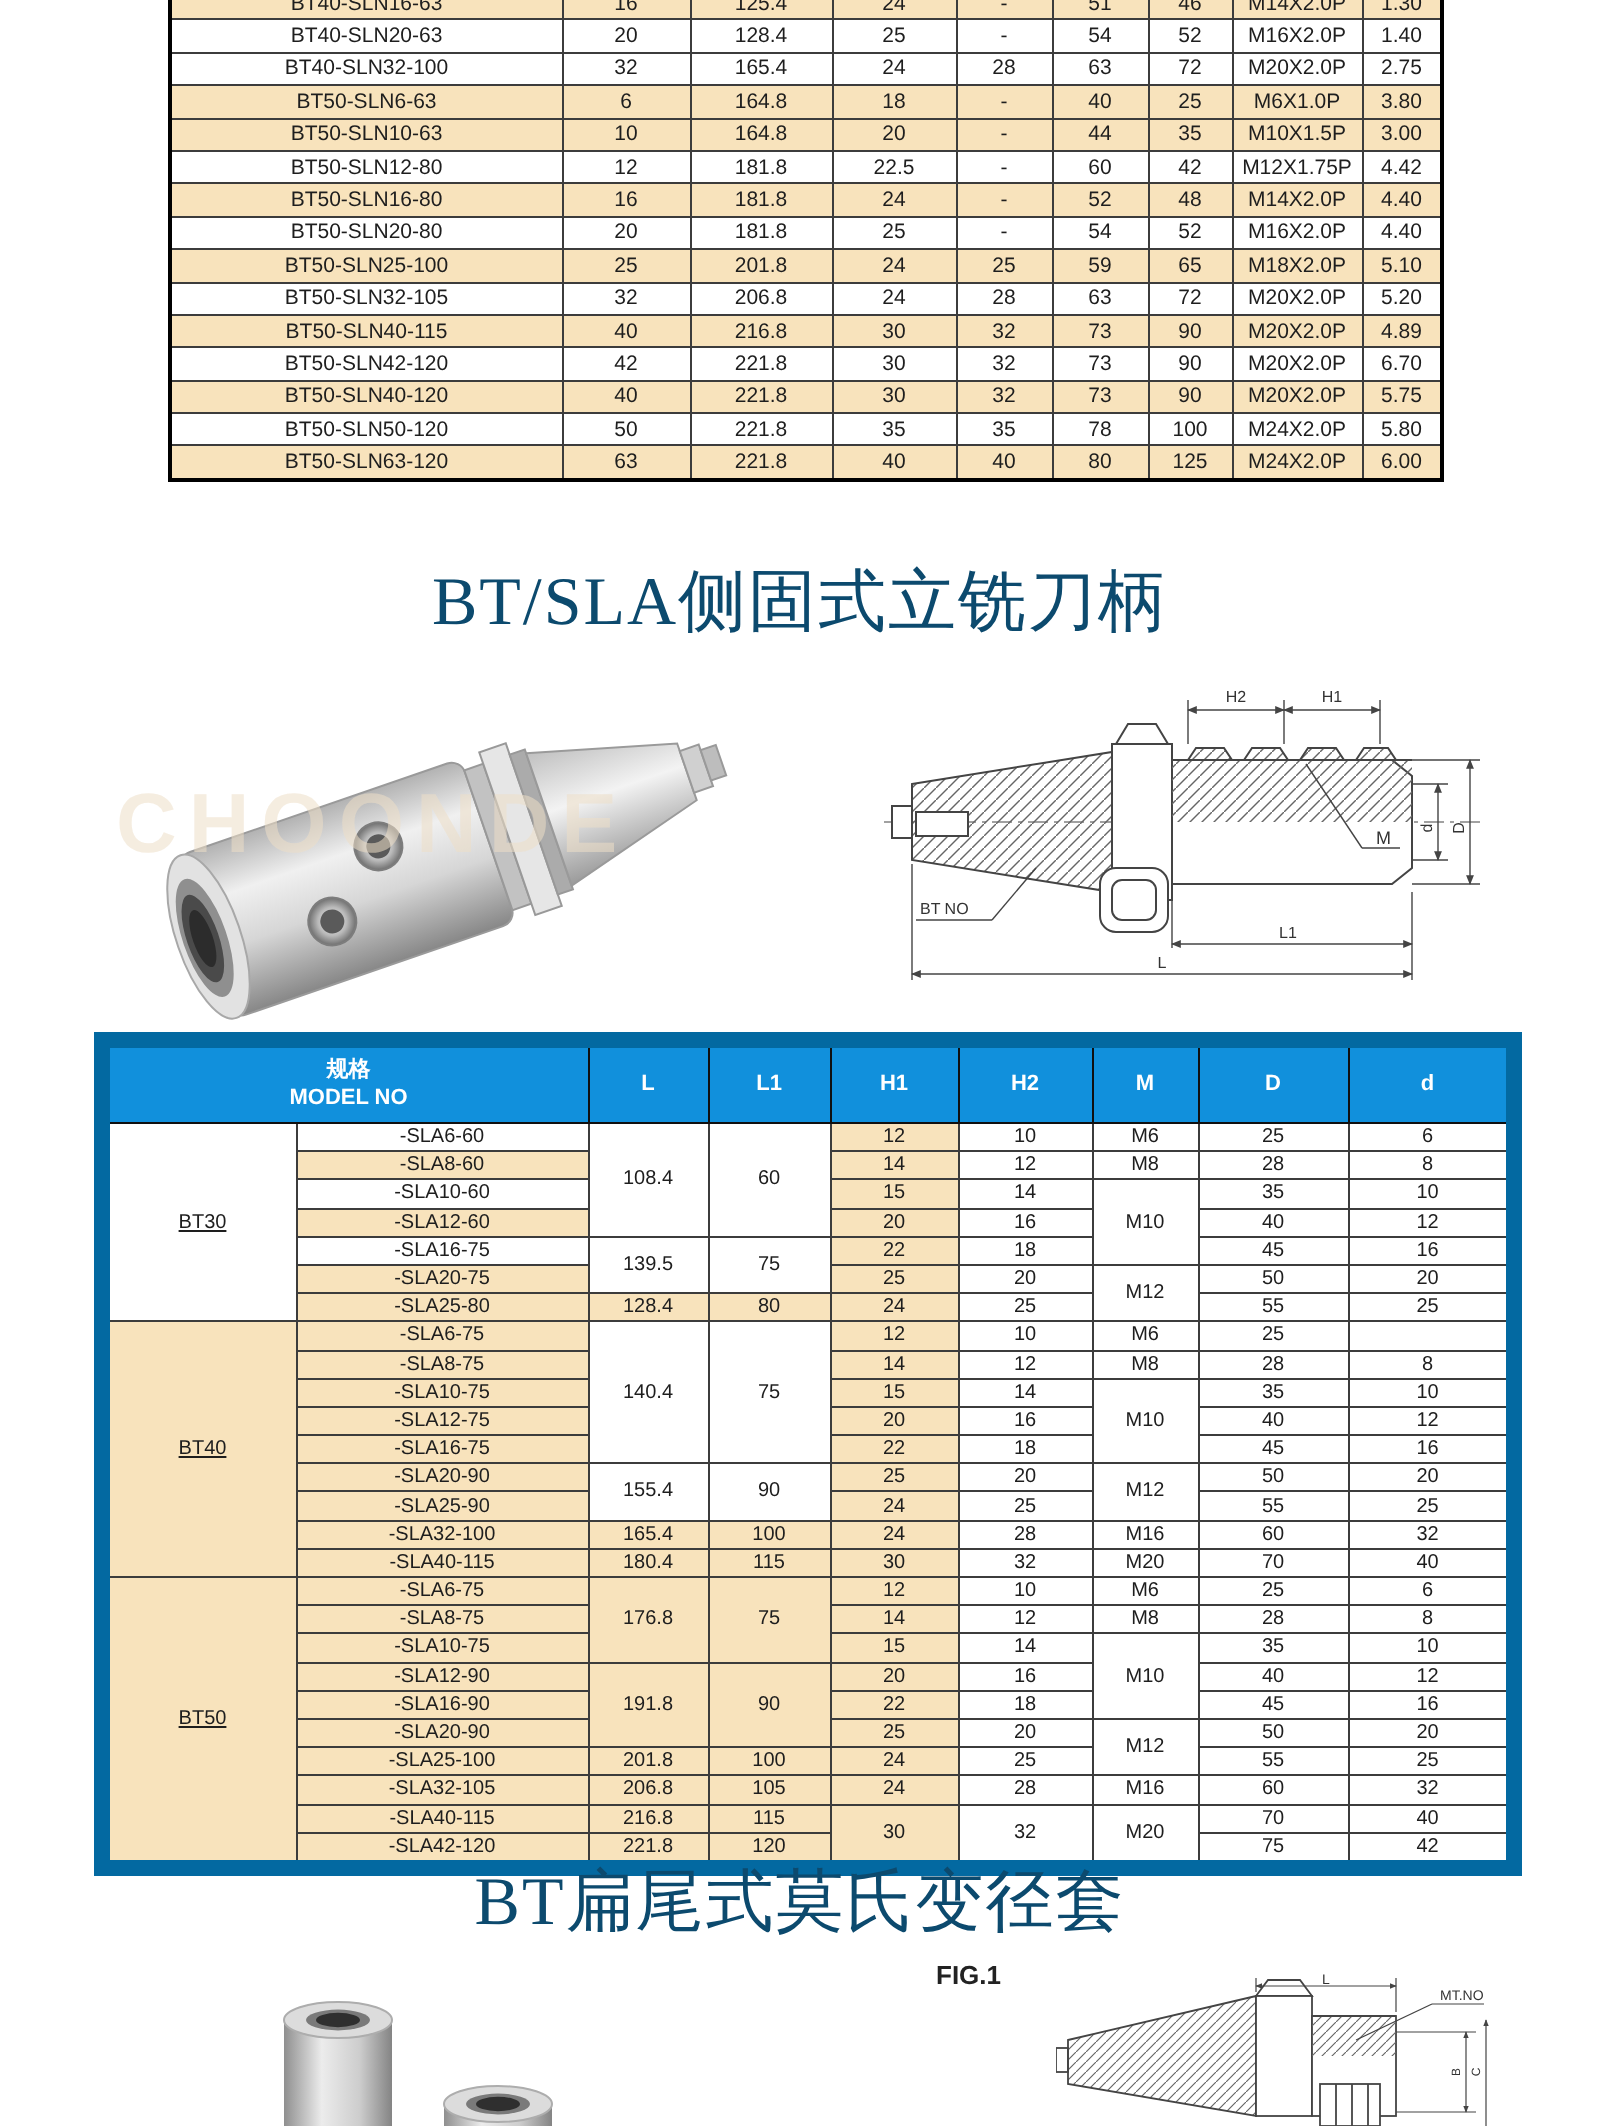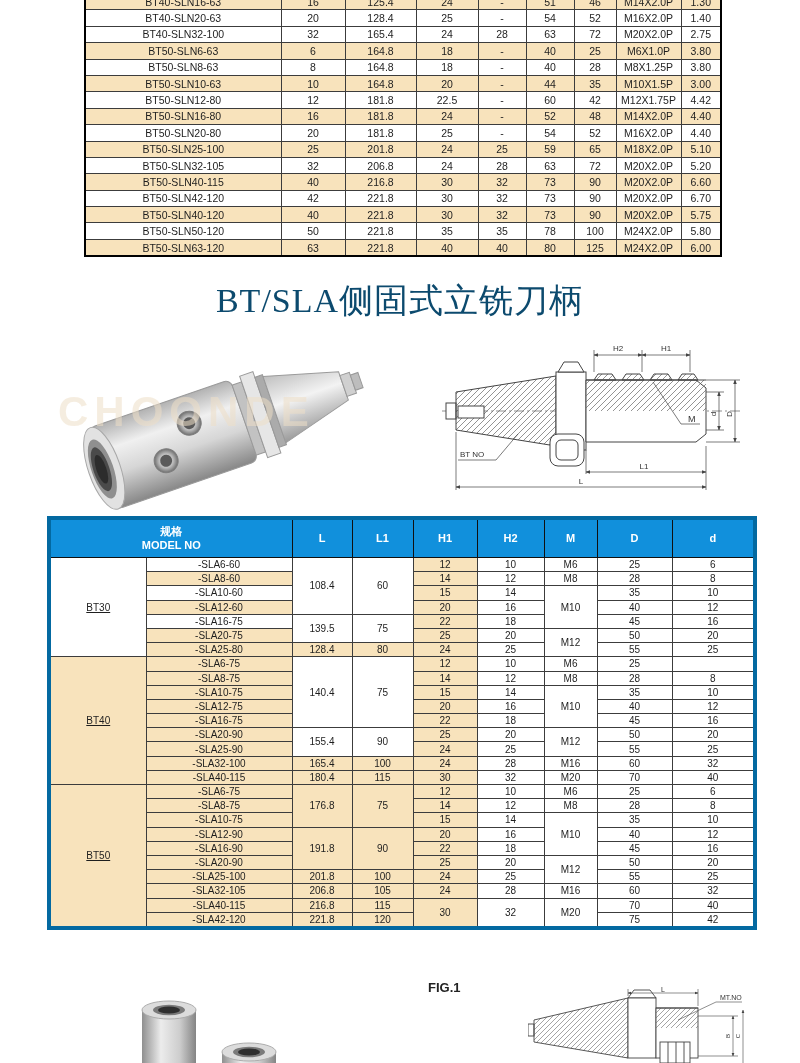--- a/index.html
+++ b/index.html
@@ -29,29 +29,29 @@
   .watermark { position:absolute; left:18px; top:58px; z-index:5;
                font-size:42px; font-weight:bold; letter-spacing:6px;
                color:#eedfc8; opacity:.55; font-family:"Liberation Sans",sans-serif; }
 
   .diag1 { position:absolute; left:438px; top:334px; }
   .diag2 { position:absolute; left:528px; top:986px; }
   .photo2 { position:absolute; left:100px; top:1000px; }
 
   
   table.t2 { position:absolute; left:47px; top:516px; border-collapse:collapse;
-             table-layout:fixed; width:706px; border:4px solid #0369a1;
+             table-layout:fixed; width:706px; border:8px solid #0369a1;
              font-size:10px; color:#1e1e1e; }
   table.t2 th { background:#1190dc; color:#fff; border:1px solid #101010;
                 font-weight:bold; font-size:11px; padding:0; height:37px; line-height:1.25; }
   table.t2 td { border:1px solid #3c3c3c; height:13.2px; padding:0;
                 text-align:center; white-space:nowrap; overflow:hidden; }
   table.t2 td.group { font-weight:normal;text-decoration:underline; }
 
-  .figlabel { position:absolute; left:392px; top:980px; font-size:13px;
+  .figlabel { position:absolute; left:432px; top:980px; font-size:13px;
               font-weight:bold; color:#222;padding-left:36px; }
 
   svg text { font-family:"Liberation Sans",sans-serif; fill:#333; }
 </style>
 </head>
 <body>
 
 <div class="page">
 
   <div class="t1wrap">
@@ -105,31 +105,20 @@
             <td>BT50-SLN6-63</td>
             <td>6</td>
             <td>164.8</td>
             <td>18</td>
             <td>-</td>
             <td>40</td>
             <td>25</td>
             <td>M6X1.0P</td>
             <td>3.80</td>
           </tr>
-          <tr class="white">
-            <td>BT50-SLN8-63</td>
-            <td>8</td>
-            <td>164.8</td>
-            <td>18</td>
-            <td>-</td>
-            <td>40</td>
-            <td>28</td>
-            <td>M8X1.25P</td>
-            <td>3.80</td>
-          </tr>
           <tr class="beige">
             <td>BT50-SLN10-63</td>
             <td>10</td>
             <td>164.8</td>
             <td>20</td>
             <td>-</td>
             <td>44</td>
             <td>35</td>
             <td>M10X1.5P</td>
             <td>3.00</td>
@@ -191,21 +180,21 @@
           </tr>
           <tr class="beige">
             <td>BT50-SLN40-115</td>
             <td>40</td>
             <td>216.8</td>
             <td>30</td>
             <td>32</td>
             <td>73</td>
             <td>90</td>
             <td>M20X2.0P</td>
-            <td>6.60</td>
+            <td>4.89</td>
           </tr>
           <tr class="white">
             <td>BT50-SLN42-120</td>
             <td>42</td>
             <td>221.8</td>
             <td>30</td>
             <td>32</td>
             <td>73</td>
             <td>90</td>
             <td>M20X2.0P</td>
@@ -599,20 +588,21 @@
         <tr>
           <td class="beige">-SLA42-120</td>
           <td class="beige">221.8</td>
           <td class="beige">120</td>
           <td class="white">75</td>
           <td class="white">42</td>
         </tr>
       </tbody>
   </table>
 
+  <h1 class="title title2">BT扁尾式莫氏变径套</h1>
 
   <div class="figlabel">FIG.1</div>
 
   <svg class="photo2" width="250" height="63" viewBox="0 0 250 63">
     <defs>
       <linearGradient id="gCyl" x1="0" y1="0" x2="1" y2="0">
         <stop offset="0" stop-color="#8f8f8f"></stop>
           <stop offset=".35" stop-color="#ececec"></stop>
         <stop offset=".7" stop-color="#cdcdcd"></stop>
           <stop offset="1" stop-color="#848484"></stop>

